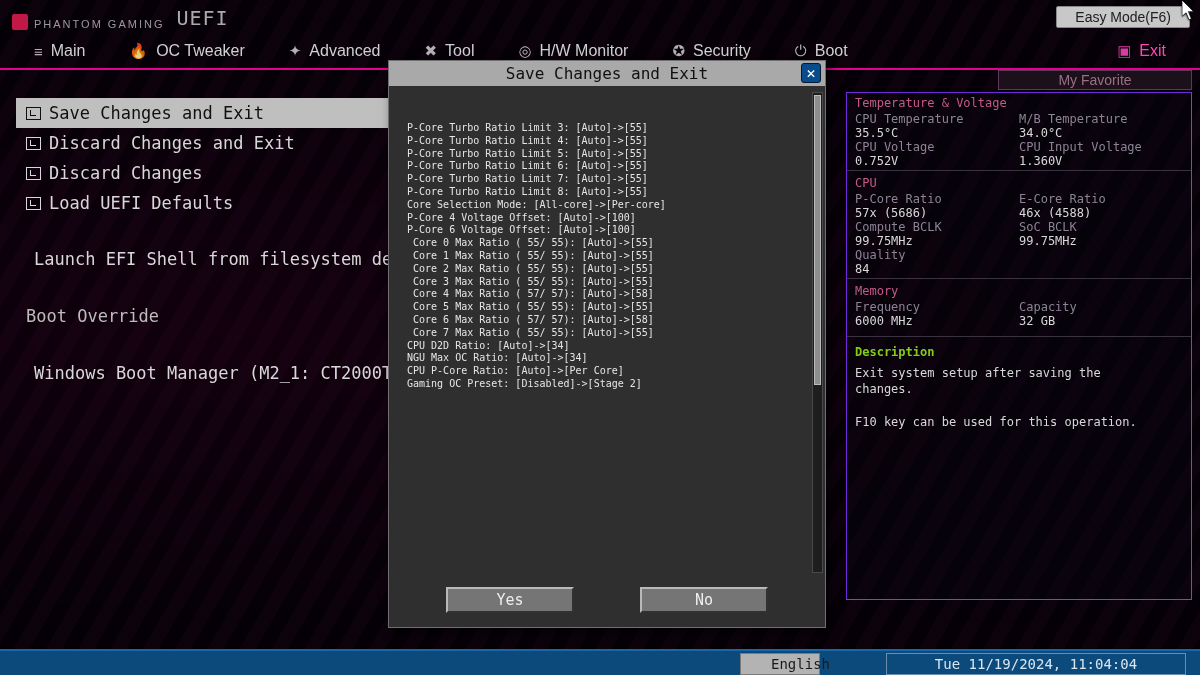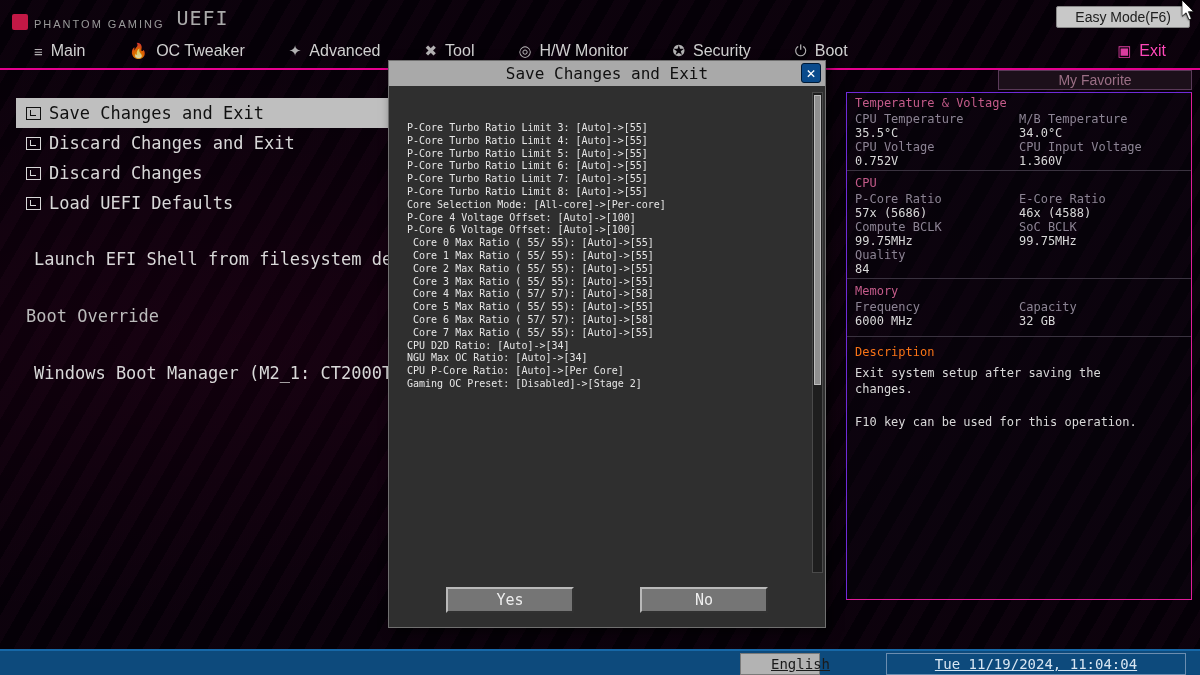--- a/index.html
+++ b/index.html
@@ -91,21 +91,21 @@
     font-size: 12px;
     display:flex;flex-direction:column;
   }
   .info .sect-title { color:#c45b8a; padding:3px 8px 2px;}
   .info .sep-line { border-top:1px solid #3a3340; margin:2px 0;}
   .info .kv2 { display:flex; padding:0 8px; }
   .info .kv2 > div { width:50%; }
   .info .lab { color:#8c8494; }
   .info .val { color:#d8d8d8; }
   .info .desc { padding: 6px 8px; line-height:1.35; }
-  .info .desc-title{color:#f97316; padding:6px 8px 0;}
+  .info .desc-title{color:#84cc16; padding:6px 8px 0;font-weight:bold;}
 
   
   .modal {
     position: absolute; top: 60px; left: 388px; width: 438px; height: 568px;
     background: #2f2f2f;
     border: 1px solid #707070;
     box-shadow: 4px 4px 10px rgba(0,0,0,.6);
     display:flex; flex-direction:column;
   }
   .modal .titlebar{
@@ -153,21 +153,20 @@
     position:absolute; left:0; right:0; bottom:0; height:26px;
     background:#0d4a7c;
     border-top:2px solid #1668a8;
   }
   .bottombar .pill{
     position:absolute; height:22px; top:2px;
     background:#b3b3b3; color:#1a1a1a;
     border:1px solid #7a7a7a;
     padding:0 30px; font-size:14px; line-height:20px;
     font-family:"Consolas",monospace;
-    text-decoration:underline;
   }
   .bottombar .lang{ right:380px; width:80px; text-align:center; }
   .bottombar .clock{ right:14px; width:300px; text-align:center; background:transparent;border:1px solid #6b8db0;color:#d8e6f2;}
 
   
   .cursor{position:absolute;top:0;right:4px;width:14px;height:20px;color:#fff;}
   .cursor svg{filter:drop-shadow(0 0 1px #000);}
 </style>
 </head>
 <body>

